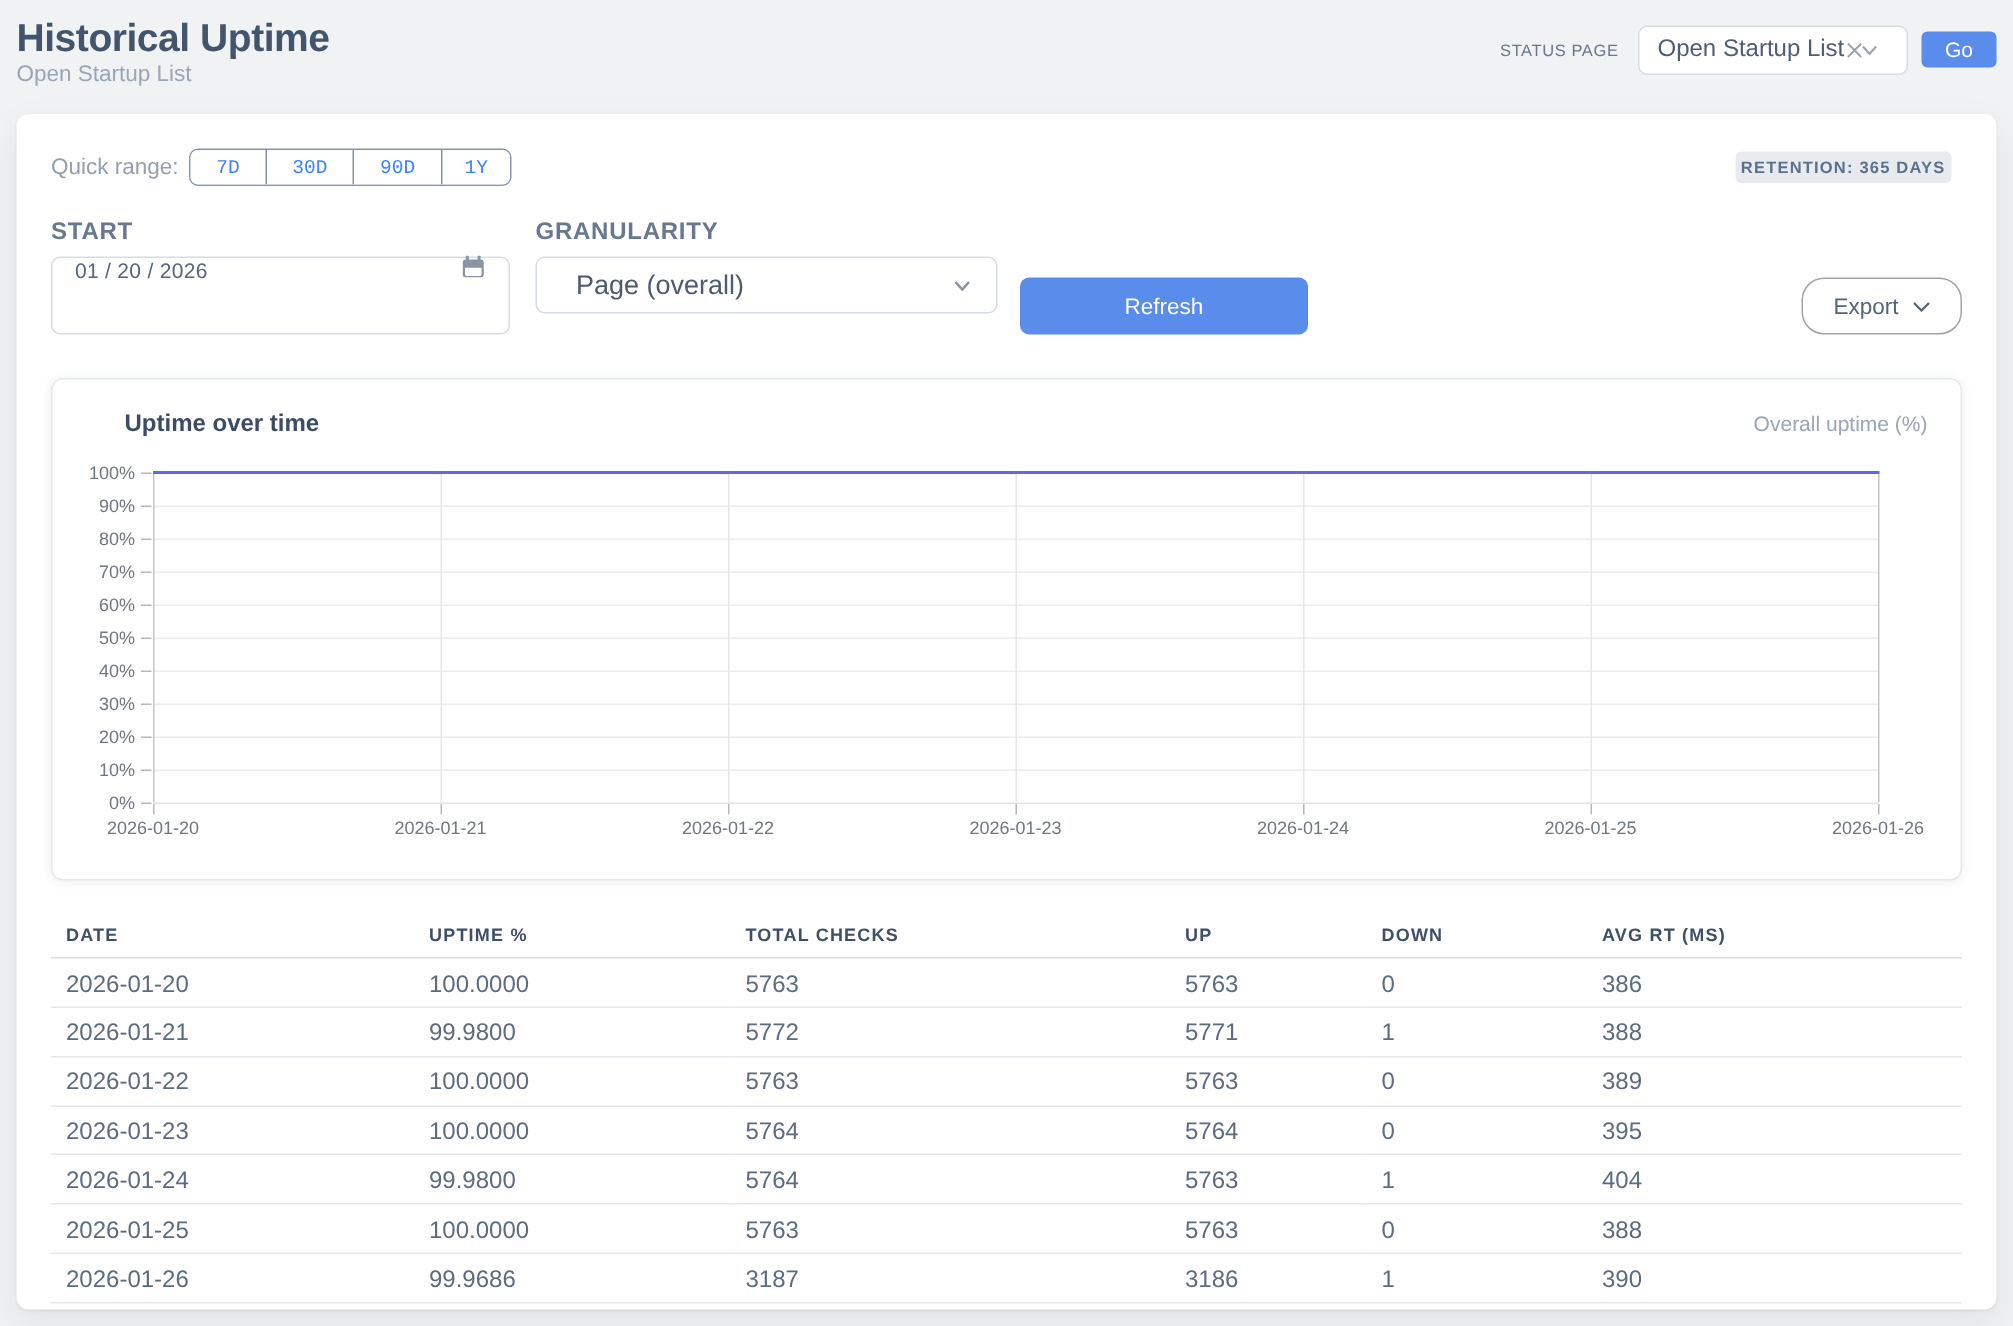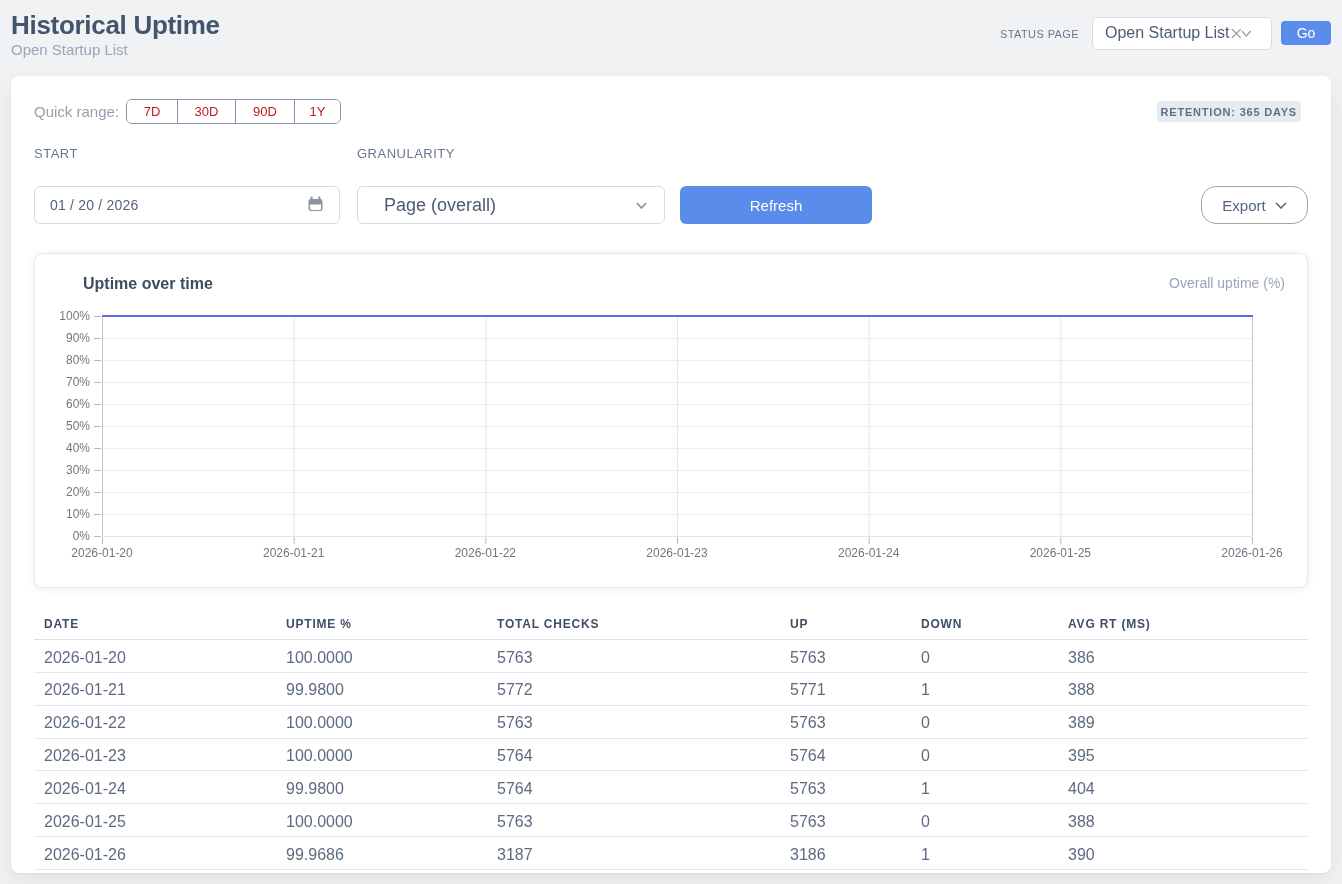--- a/index.html
+++ b/index.html
@@ -21,31 +21,31 @@
 .sp-select .chev { margin-left:auto; }
 .go-btn { margin-left:9px; width:50px; height:24px; background:#598ceb; color:#fff; font-size:14px;
   border-radius:4px; display:flex; align-items:center; justify-content:center; }
 
 .card { background:#fff; border-radius:8px; padding:22px 23px 14px 23px; height:797px;
   box-shadow:0 1px 2px rgba(22,33,56,.07), 0 10px 28px rgba(22,33,56,.07); }
 
 .row1 { display:flex; align-items:center; height:26px; }
 .qr-label { font-size:15px; color:#94a0ae; margin-right:7px; }
 .seg { display:flex; border:1px solid #8494ab; border-radius:6px; overflow:hidden; height:25px; }
-.seg button { border:none; background:#fff; color:#b91c1c; font-size:13px; padding:0;
-  font-family:Liberation Sans, sans-serif; border-left:1px solid #8494ab; height:100%; }
+.seg button { border:none; background:#fff; color:#3b82f6; font-size:13px; padding:0;
+  font-family:Liberation Mono, monospace; border-left:1px solid #8494ab; height:100%; }
 .seg button:first-child { border-left:none; }
 .badge { margin-left:auto; margin-right:7px; background:#e7ebf0; color:#5d7089; font-size:11px; font-weight:700;
   letter-spacing:0.8px; border-radius:4px; padding:5px 4px 4px; }
 
 .form-row { display:flex; margin-top:22px; }
 .field { display:flex; flex-direction:column; }
-.flabel { font-size:13px; font-weight:400; color:#68788e; letter-spacing:0.5px; margin-bottom:25px; }
-.dinput { width:306px; height:38px; border:1px solid #d6dce3; border-radius:6px; padding:0 16px 0 15px;
-  font-size:14px; letter-spacing:0.2px; color:#55657c; background:#fff; display:flex; align-items:center; }
+.flabel { font-size:16px; font-weight:700; color:#68788e; letter-spacing:0.5px; margin-bottom:7px; }
+.dinput { width:306px; height:52px; border:1px solid #d6dce3; border-radius:6px; padding:0 16px 0 15px;
+  font-size:14px; letter-spacing:0.2px; color:#55657c; background:#fff; display:flex; align-items:flex-start; }
 .dinput .cal { margin-left:auto; transform:translateY(-2px); }
 .granwrap { position:relative; }
 select.gran {
   width:308px; height:38px; border:1px solid #d6dce3; border-radius:6px; padding:0 30px 0 26px;
   font-family:"Liberation Sans", sans-serif; font-size:18px; color:#4c5b70; background:#fff;
   -webkit-appearance:none; appearance:none;
 }
 .granwrap .gchev { position:absolute; right:18px; top:16px; pointer-events:none; }
 .refresh-btn { width:192px; height:38px; background:#598ceb; border:none; border-radius:6px;
   color:#fff; font-size:15px; font-family:inherit; align-self:flex-end; }

